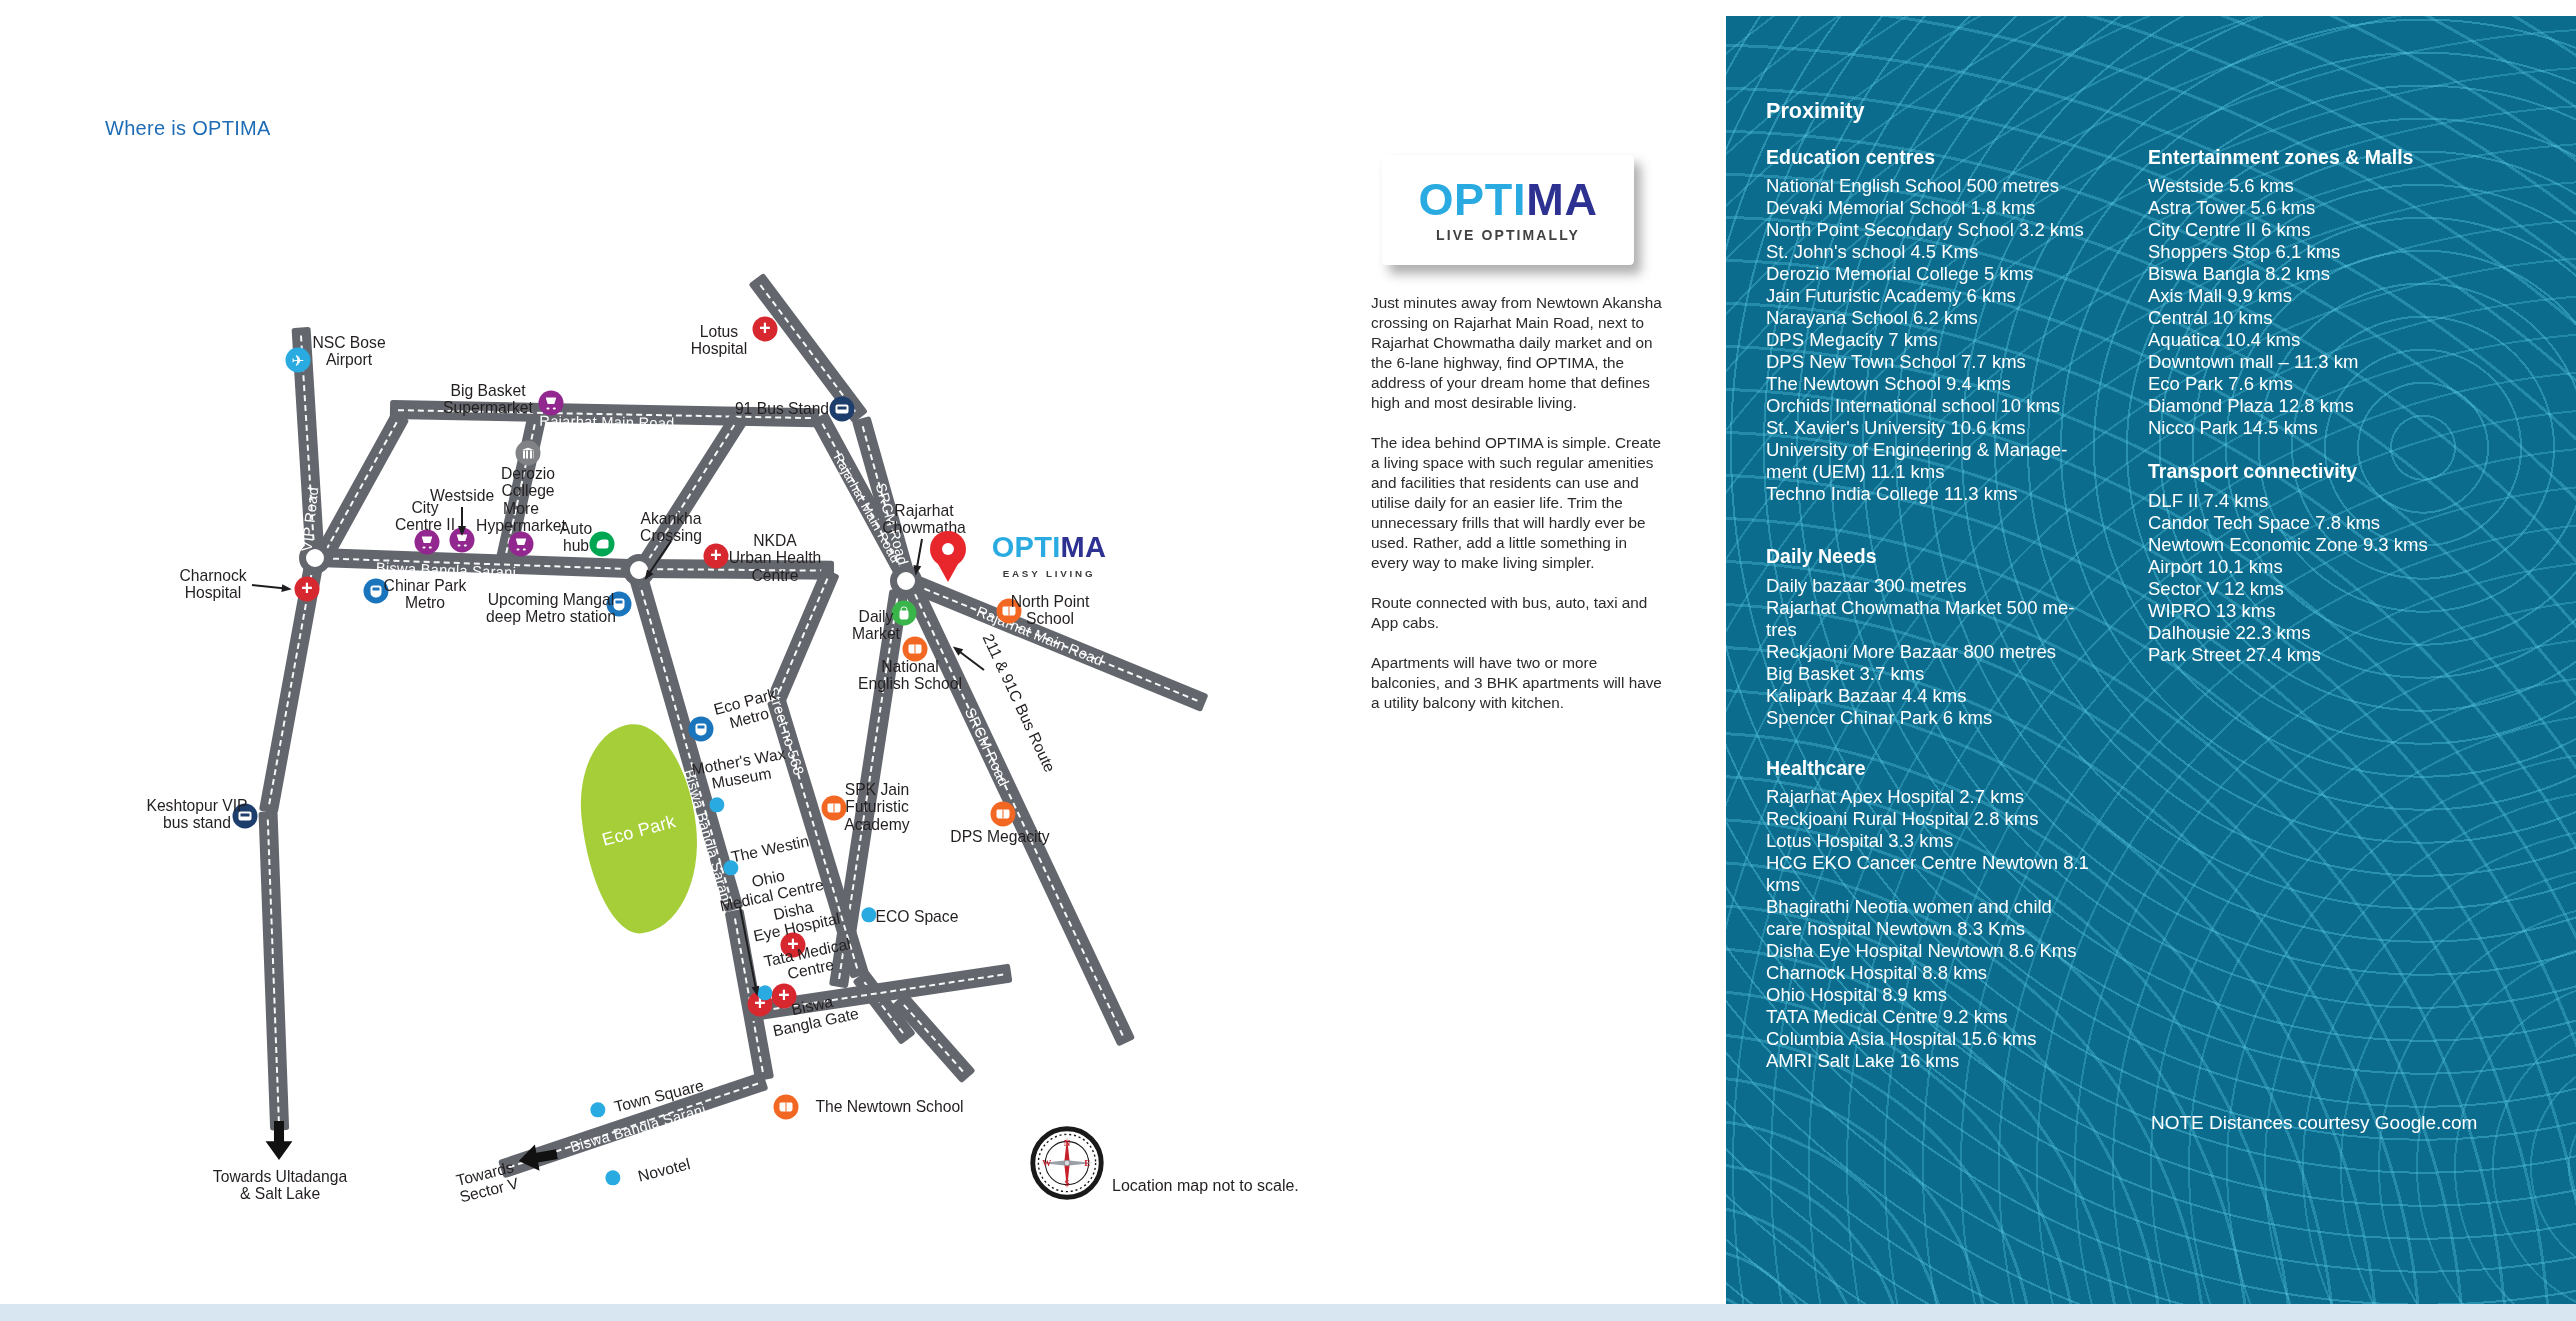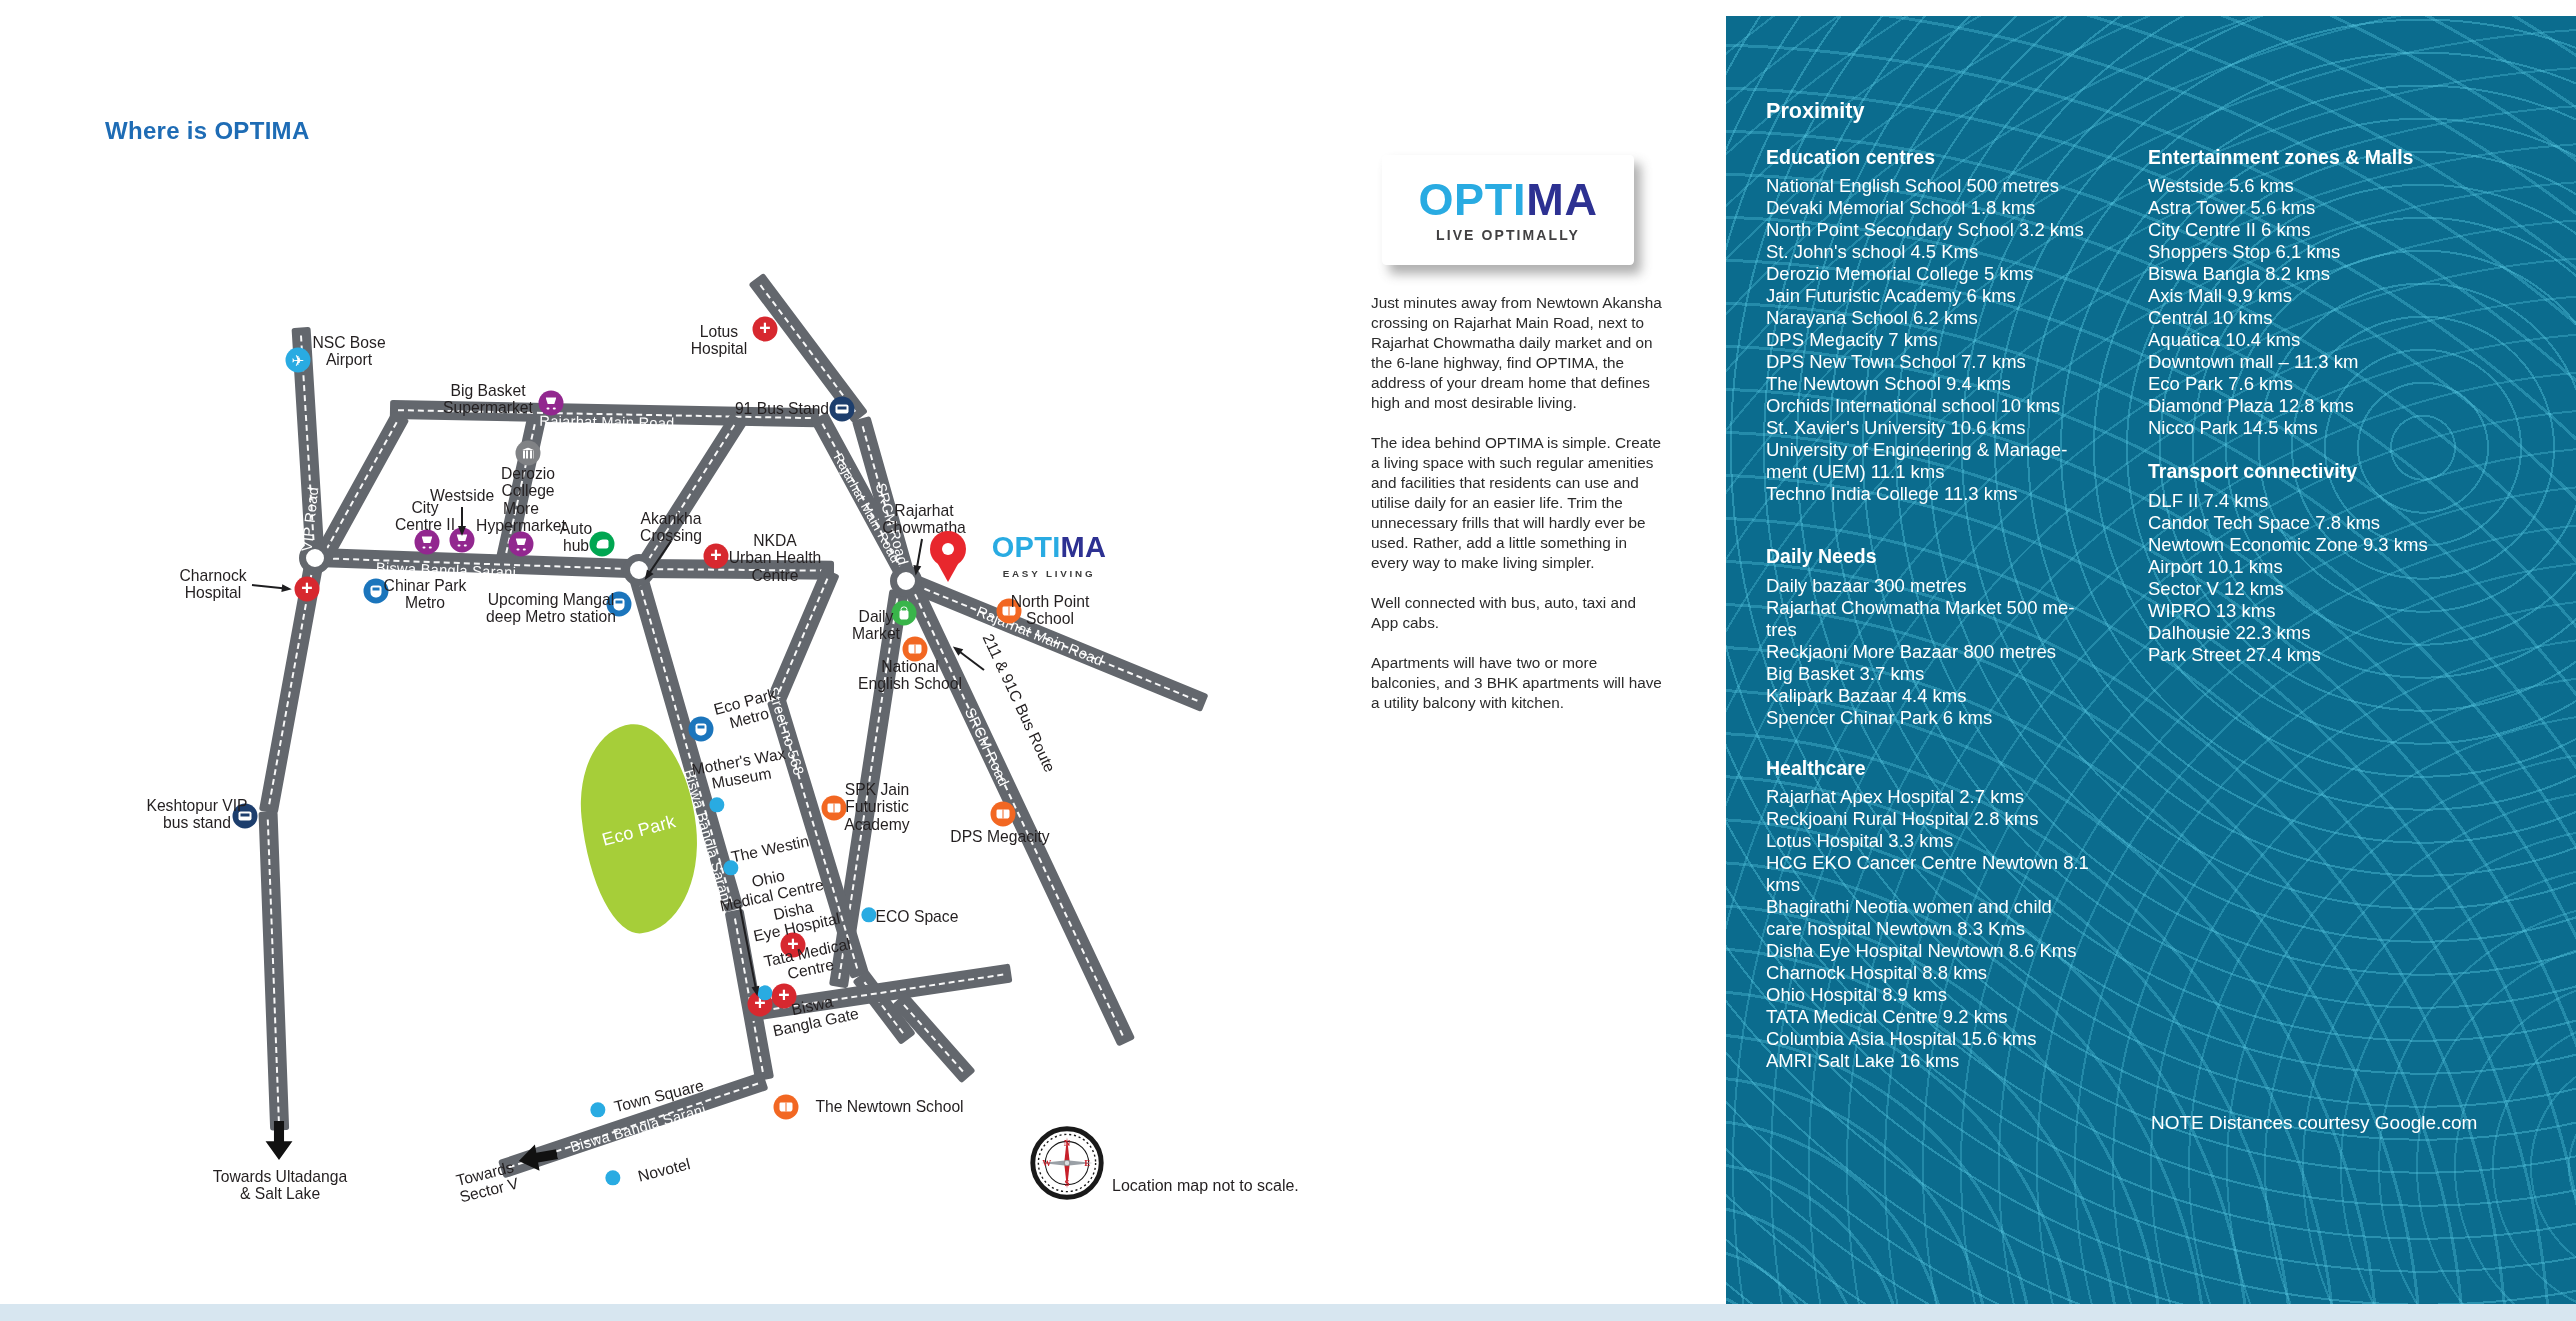--- a/index.html
+++ b/index.html
@@ -1,21 +1,21 @@
 <!DOCTYPE html>
 <html style="font-size:11px"><head>
 <meta charset="utf-8">
 <style>
   html,body{margin:0;padding:0;}
   body{
     width:2576px;height:1321px;position:relative;overflow:hidden;
     background:#ffffff;font-family:"Liberation Sans",sans-serif;color:#231f20;
   }
   
-  .page-title{position:absolute;left:105px;top:117px;font-size:24px;color:#1e6cb5;font-weight:700;letter-spacing:0.3px;}
+  .page-title{position:absolute;left:105px;top:117px;font-size:20px;color:#1e6cb5;font-weight:400;letter-spacing:0.3px;}
   
   .road{position:absolute;height:19px;background:#63676d;transform-origin:0 50%;border-radius:2.8px;}
   .road::before{content:'';position:absolute;left:8.4px;right:8.4px;top:50%;margin-top:-0.7px;border-top:2.1px dashed rgba(255,255,255,.95);}
   .rab{position:absolute;width:18px;height:18px;border-radius:50%;background:#fff;border:7.7px solid #63676d;transform:translate(-50%,-50%);}
   
   .lbl{position:absolute;transform:translate(-50%,-50%) rotate(var(--r,0deg));font-size:15.7px;line-height:1.1;color:#231f20;text-align:center;white-space:pre-line;font-weight:400;}
   .rlbl{position:absolute;transform:translate(-50%,-50%) rotate(var(--r,0deg));font-size:14.6px;color:#fff;white-space:nowrap;letter-spacing:0.3px;}
   
   .ic{position:absolute;width:25px;height:25px;border-radius:50%;transform:translate(-50%,-50%);display:flex;align-items:center;justify-content:center;color:#fff;}
   .ic-hosp{background:#d7282f;font-weight:700;font-size:19.5px;}
@@ -261,21 +261,21 @@
 </div>
 
 <div class="logo-card">
   <div class="big"><span class="c-light">OPTI</span><span class="c-dark">MA</span></div>
   <div class="tag">LIVE OPTIMALLY</div>
 </div>
 
 <div class="intro">
   <p>Just minutes away from Newtown Akansha crossing on Rajarhat Main Road, next to Rajarhat Chowmatha daily market and on the 6-lane highway, find OPTIMA, the address of your dream home that defines high and most desirable living.</p>
   <p>The idea behind OPTIMA is simple. Create  a living space with such regular amenities and facilities that residents can use and utilise daily for an easier life. Trim the unnecessary frills that will hardly ever be used. Rather, add a little something in every way to make living simpler.</p>
-  <p>Well connected with bus, auto, taxi and App cabs.</p>
+  <p>Route connected with bus, auto, taxi and App cabs.</p>
   <p>Apartments will have two or more balconies, and 3 BHK apartments will have a utility balcony with kitchen.</p>
 </div>
 
 <div class="panel">
   <div class="panel-title">Proximity</div>
 
   <div class="pcol pcol1">
     <div class="psec">
       <div class="phead">Education centres</div>
       <div>

